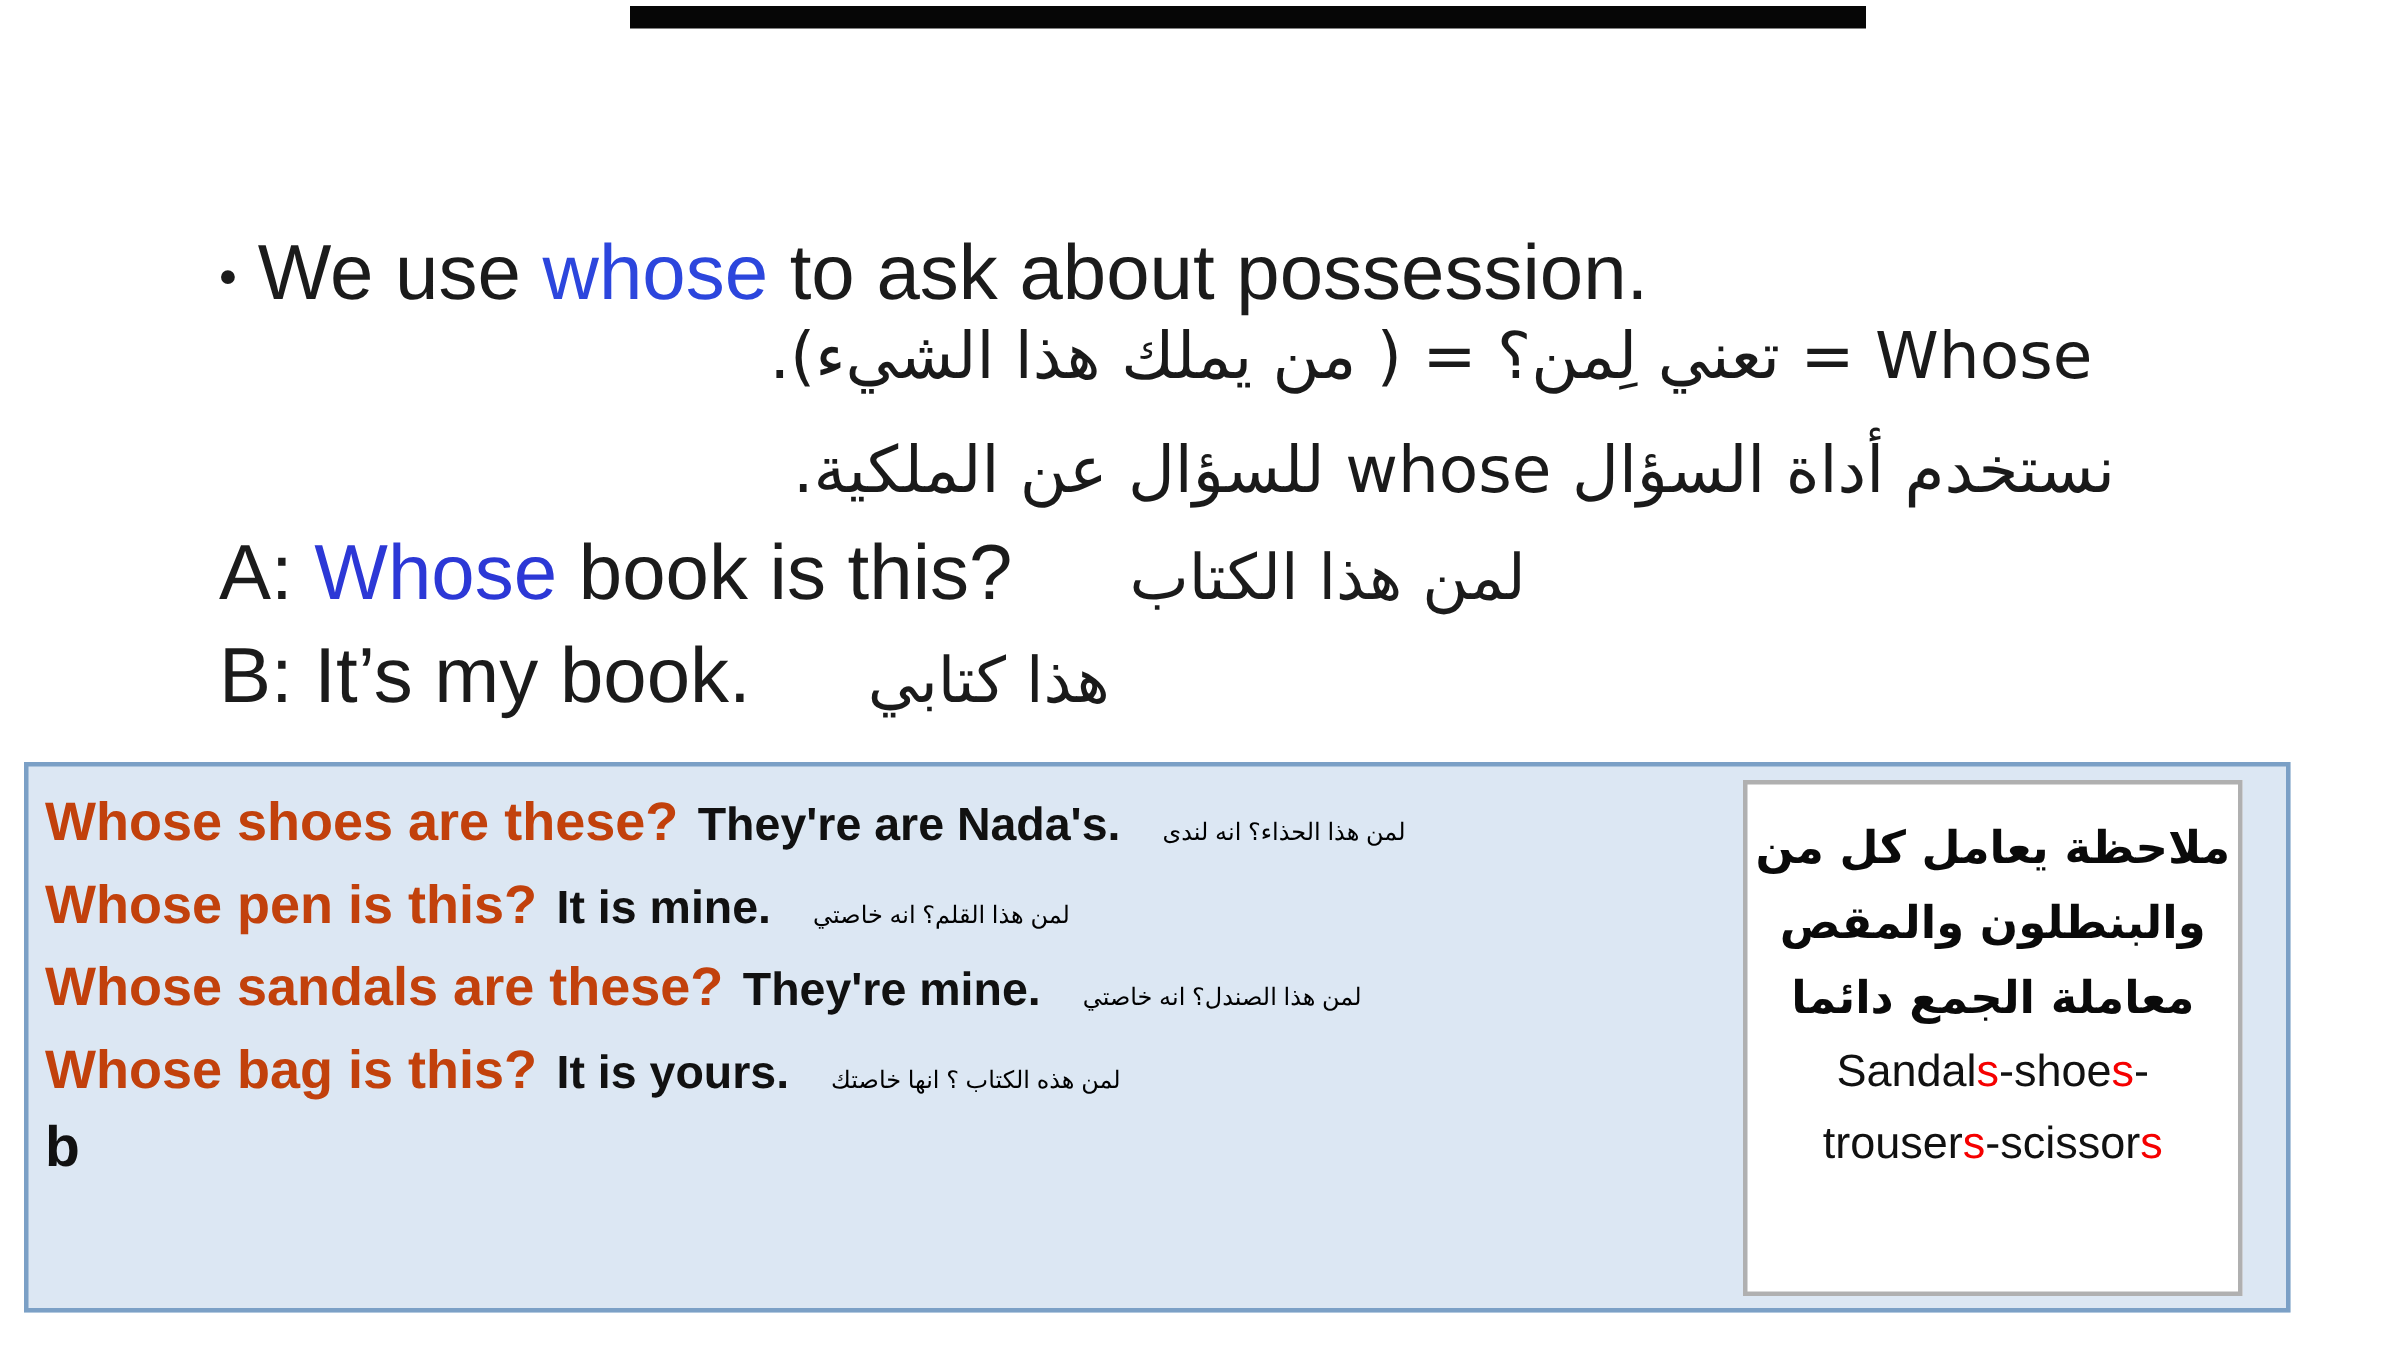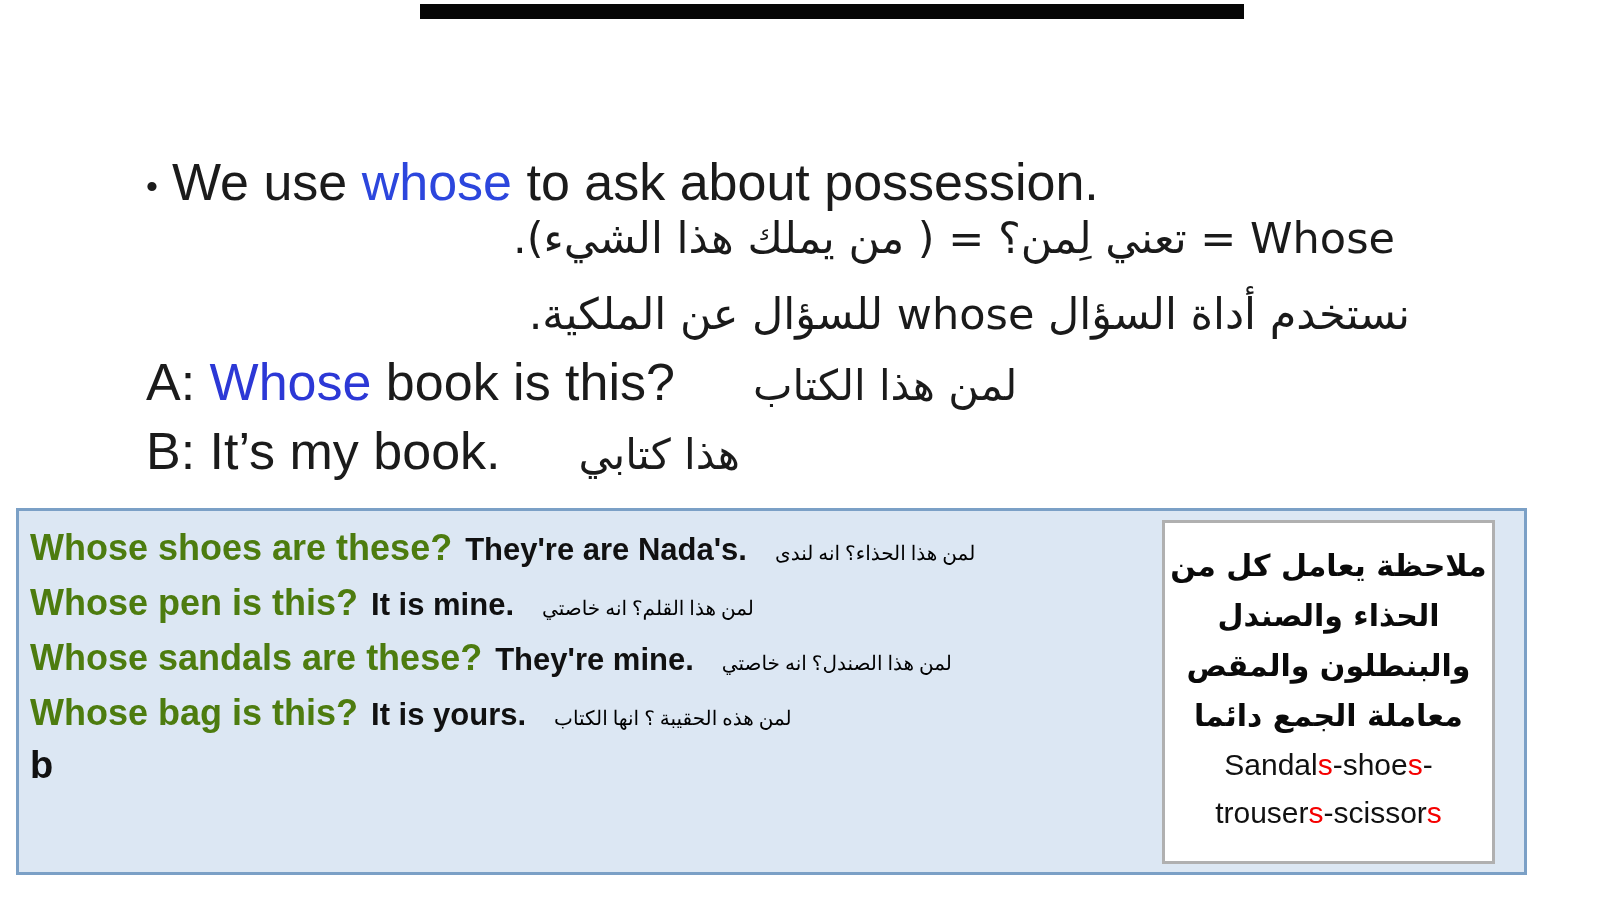--- a/index.html
+++ b/index.html
@@ -19,23 +19,23 @@
   .dialog{position:absolute;left:146px;font-size:52px;color:#1b1b1b;white-space:nowrap;}
   .dialog-a{top:352px;}
   .dialog-b{top:421px;}
   .dialog .dialog-ar{direction:rtl;font-family:"DejaVu Sans",sans-serif;font-size:42px;margin-left:78px;unicode-bidi:isolate;}
   .examples-box{
     position:absolute;left:16px;top:508px;width:1511px;height:367px;box-sizing:border-box;
     background:#dce7f3;border:3px solid #7ba0c6;
     padding:9px 0 0 11px;
   }
   .row{height:55px;line-height:55px;white-space:nowrap;}
-  .row .q{font-weight:bold;font-size:36px;color:#4d7c0f;}
+  .row .q{font-weight:bold;font-size:36px;color:#c2410c;}
   .row .a{font-weight:bold;font-size:31px;color:#111111;margin-left:13px;}
-  .row .ar{direction:rtl;unicode-bidi:isolate;font-family:Liberation Serif, serif;font-size:20px;color:#000;margin-left:28px;}
+  .row .ar{direction:rtl;unicode-bidi:isolate;font-family:Liberation Sans, sans-serif;font-size:16px;color:#000;margin-left:28px;}
   .footnote{font-weight:bold;font-size:38px;color:#111;line-height:46px;margin-top:2px;}
   .note-box{
     position:absolute;left:1162px;top:520px;width:333px;height:344px;box-sizing:border-box;
     background:#ffffff;border:3px solid #b0b0b0;text-align:center;
     padding-top:18px;
   }
   .note-ar{direction:rtl;font-family:"DejaVu Sans",sans-serif;font-weight:bold;font-size:30px;line-height:50px;color:#0a0a0a;}
   .note-en{font-weight:normal;font-size:30px;line-height:48px;color:#111;}
 </style>
 </head>
@@ -66,27 +66,26 @@
     <div class="row">
       <span class="q">Whose shoes are these?</span><span class="a">They're are Nada's.</span><span class="ar" dir="rtl">لمن هذا الحذاء؟ انه لندى</span>
     </div>
     <div class="row">
       <span class="q">Whose pen is this?</span><span class="a">It is mine.</span><span class="ar" dir="rtl">لمن هذا القلم؟ انه خاصتي</span>
     </div>
     <div class="row">
       <span class="q">Whose sandals are these?</span><span class="a">They're mine.</span><span class="ar" dir="rtl">لمن هذا الصندل؟ انه خاصتي</span>
     </div>
     <div class="row">
-      <span class="q">Whose bag is this?</span><span class="a">It is yours.</span><span class="ar" dir="rtl">لمن هذه الحقيبة ؟ انها الكتاب</span>
+      <span class="q">Whose bag is this?</span><span class="a">It is yours.</span><span class="ar" dir="rtl">لمن هذه الكتاب ؟ انها خاصتك</span>
     </div>
     <div class="footnote">b</div>
   </div>
 
   <div class="note-box">
     <div class="note-ar" dir="rtl">ملاحظة يعامل كل من</div>
-    <div class="note-ar" dir="rtl">الحذاء والصندل</div>
     <div class="note-ar" dir="rtl">والبنطلون والمقص</div>
     <div class="note-ar" dir="rtl">معاملة الجمع دائما</div>
     <div class="note-en"><span>Sandal</span><span style="color: rgb(245, 0, 0);">s</span><span>-shoe</span><span style="color: rgb(245, 0, 0);">s</span><span>-</span></div>
     <div class="note-en"><span>trouser</span><span style="color: rgb(245, 0, 0);">s</span><span>-scissor</span><span style="color: rgb(245, 0, 0);">s</span></div>
   </div>
 
 </div>
 
 </body></html>

